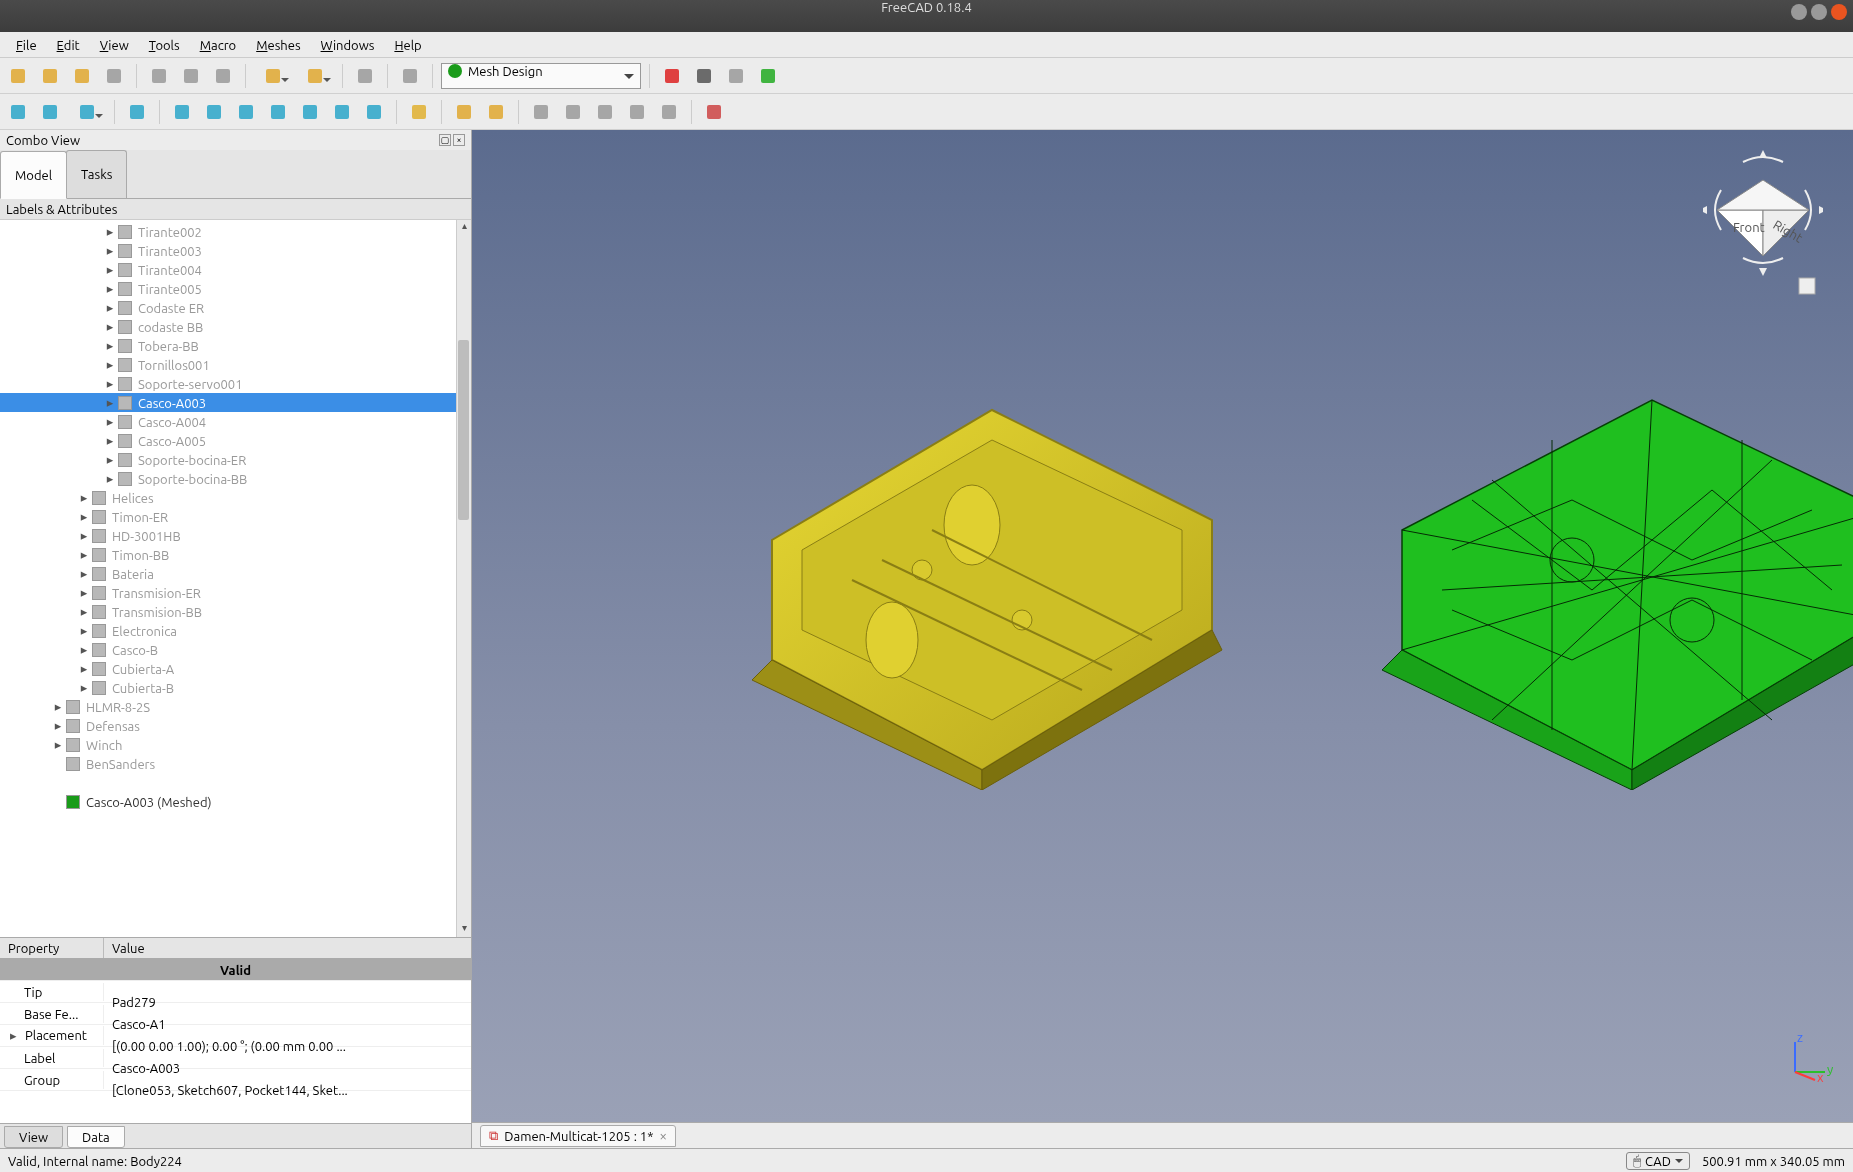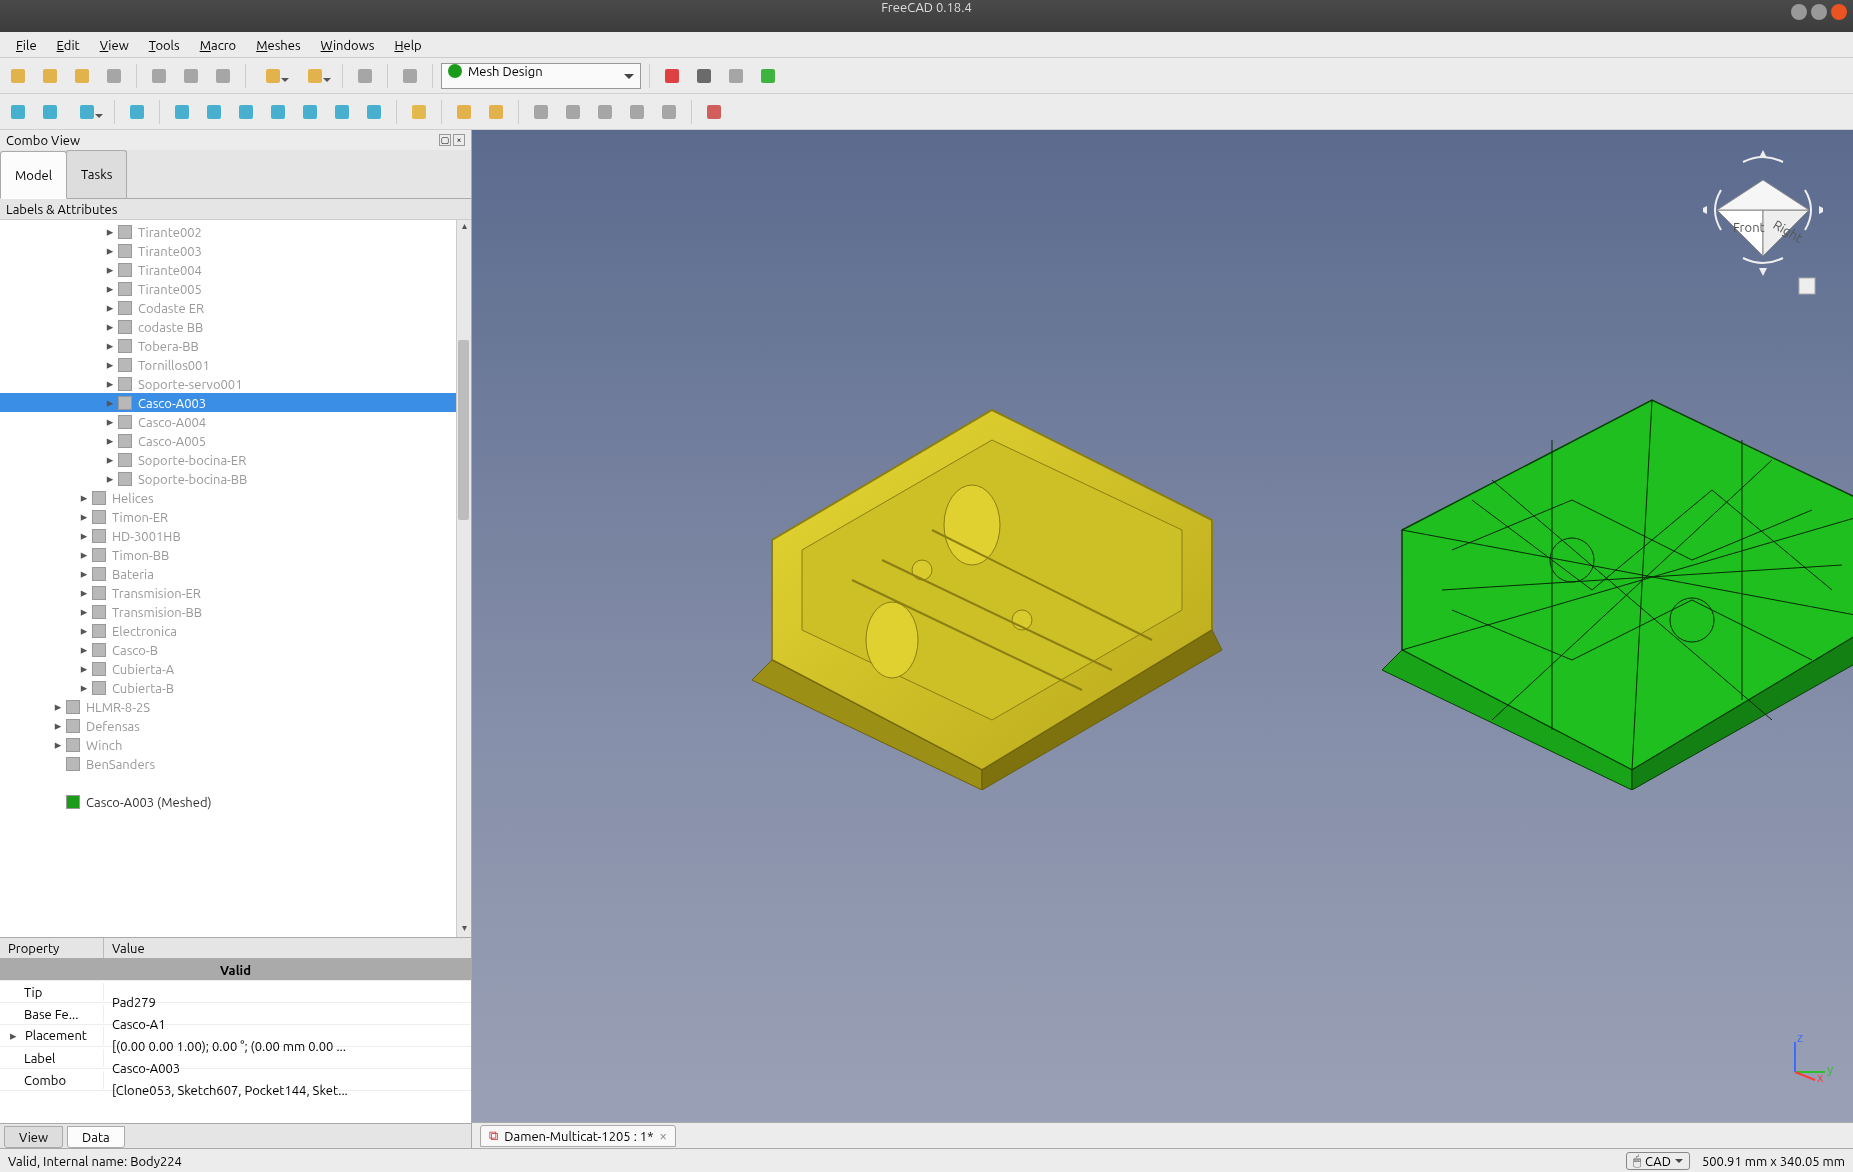--- a/index.html
+++ b/index.html
@@ -495,21 +495,21 @@
         </div>
         <div class="prow">
           <div class="c1 witharrow"><span class="arrow">▸</span> Placement</div>
           <div class="c2">[(0.00 0.00 1.00); 0.00 °; (0.00 mm  0.00 ...</div>
         </div>
         <div class="prow">
           <div class="c1">Label</div>
           <div class="c2">Casco-A003</div>
         </div>
         <div class="prow">
-          <div class="c1">Combo</div>
+          <div class="c1">Group</div>
           <div class="c2">[Clone053, Sketch607, Pocket144, Sket...</div>
         </div>
       </div>
     <div class="bottomtabs" id="btabs">
         <div class="btab">View</div>
         <div class="btab active">Data</div>
       </div>
   </div>
 
   <div style="flex:1;display:flex;flex-direction:column;">

